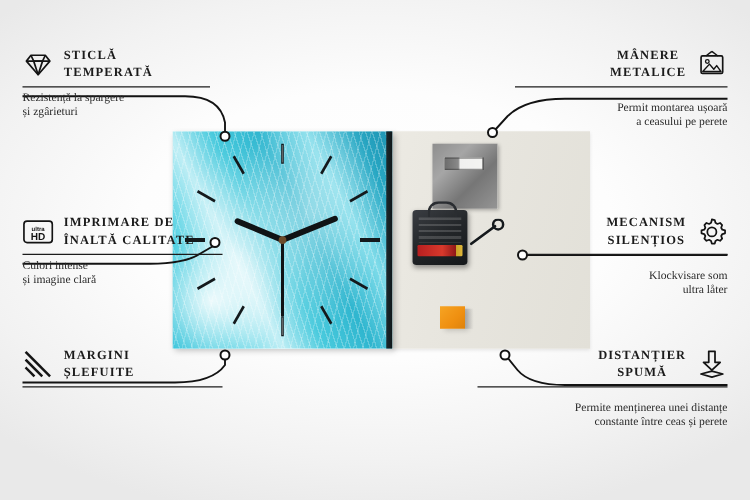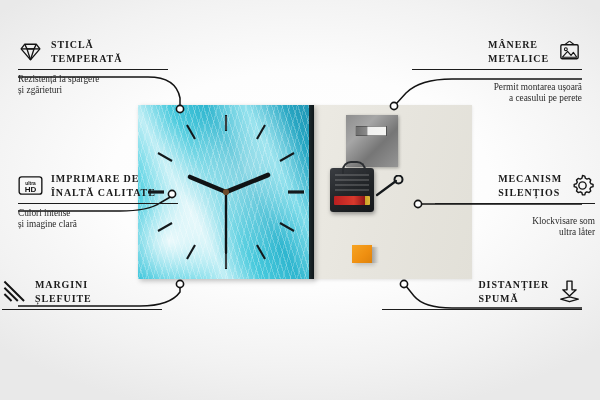--- a/index.html
+++ b/index.html
@@ -110,21 +110,21 @@
 
   
   .callout{position:absolute;}
   .callout .head{display:flex;align-items:center;gap:8px;}
   .callout.right .head{justify-content:flex-end;}
   .callout .title{
     font-weight:bold;font-size:10px;letter-spacing:.9px;
     line-height:13.5px;text-transform:uppercase;white-space:pre-line;
   }
   .callout.left .title{text-align:left;}
-  .callout.right .title{text-align:left;}
+  .callout.right .title{text-align:center;}
   .callout .rule{height:1px;background:#1c1c1c;margin:4px 0 4px 0;}
   .callout .desc{
     font-size:9.3px;line-height:11.4px;white-space:pre-line;color:#2a2a2a;font-family:Liberation Serif, serif;
   }
   .callout.right .desc{text-align:right;margin-top:12px;}
   .ico{width:25px;height:25px;flex:0 0 25px;display:block;}
 
   
   .wires{position:absolute;inset:0;pointer-events:none;}
 </style>
@@ -230,21 +230,21 @@
         <text x="13" y="18.6" font-family="Liberation Sans, sans-serif" font-size="8.4" font-weight="bold" text-anchor="middle" fill="#141414">HD</text>
       </svg>
       <div class="title">IMPRIMARE DE
 ÎNALTĂ CALITATE</div>
     </div>
     <div class="rule"></div>
     <div class="desc">Culori intense
 și imagine clară</div>
   </div>
 
-  <div class="callout left" style="left:2px;top:278px;width:160px;">
+  <div class="callout left" style="left:18px;top:278px;width:160px;">
     <div class="head">
       <svg class="ico" viewBox="0 0 24 24">
         <g stroke="#141414" stroke-width="1.9" stroke-linecap="square">
           <line x1="3" y1="3" x2="20.5" y2="20.5"></line>
           <line x1="3" y1="9" x2="14.5" y2="20.5"></line>
           <line x1="3" y1="15" x2="8.5" y2="20.5"></line>
         </g>
       </svg>
       <div class="title">MARGINI
 ȘLEFUITE</div>
@@ -262,21 +262,21 @@
         <rect x="4" y="5" width="18" height="14.5" rx="1.2" fill="none" stroke="#141414" stroke-width="1.4"></rect>
         <circle cx="9.2" cy="9.6" r="1.5" fill="none" stroke="#141414" stroke-width="1.1"></circle>
         <path d="M5.4 18 L11 11.8 L14.6 16 L17 13 L20.6 18 Z" fill="none" stroke="#141414" stroke-width="1.2" stroke-linejoin="round"></path>
       </svg>
     </div>
     <div class="rule"></div>
     <div class="desc">Permit montarea ușoară
 a ceasului pe perete</div>
   </div>
 
-  <div class="callout right" style="right:5px;top:172px;width:160px;">
+  <div class="callout right" style="right:18px;top:172px;width:160px;">
     <div class="head">
       <div class="title">MECANISM
 SILENȚIOS</div>
       <svg class="ico" viewBox="0 0 24 24">
         <path d="M12 2.4 l2.2 .55 .55 2.1 1.5 .87 2.05-.75 1.6 1.6 -.75 2.05 .87 1.5 2.1 .55 0 2.25 -2.1 .55 -.87 1.5 .75 2.05 -1.6 1.6 -2.05-.75 -1.5 .87 -.55 2.1 -2.25 0 -.55-2.1 -1.5-.87 -2.05 .75 -1.6-1.6 .75-2.05 -.87-1.5 -2.1-.55 0-2.25 2.1-.55 .87-1.5 -.75-2.05 1.6-1.6 2.05 .75 1.5-.87 .55-2.1 Z" fill="none" stroke="#141414" stroke-width="1.35" stroke-linejoin="round"></path>
         <circle cx="12" cy="12" r="3.5" fill="none" stroke="#141414" stroke-width="1.35"></circle>
       </svg>
     </div>
     <div class="rule"></div>
     <div class="desc">Klockvisare som
@@ -286,15 +286,17 @@
   <div class="callout right" style="right:18px;top:278px;width:200px;">
     <div class="head">
       <div class="title">DISTANȚIER
 SPUMĂ</div>
       <svg class="ico" viewBox="0 0 24 24">
         <path d="M9.6 2 H14.4 V10.4 H18.4 L12 16.4 L5.6 10.4 H9.6 Z" fill="none" stroke="#141414" stroke-width="1.35" stroke-linejoin="round"></path>
         <path d="M12 17.2 L20.4 19.4 L12 21.8 L3.6 19.4 Z" fill="none" stroke="#141414" stroke-width="1.3" stroke-linejoin="round"></path>
       </svg>
     </div>
     <div class="rule"></div>
+    <div class="desc">Permite menținerea unei distanțe
+constante între ceas și perete</div>
   </div>
 
 </div>
 
 </body></html>

